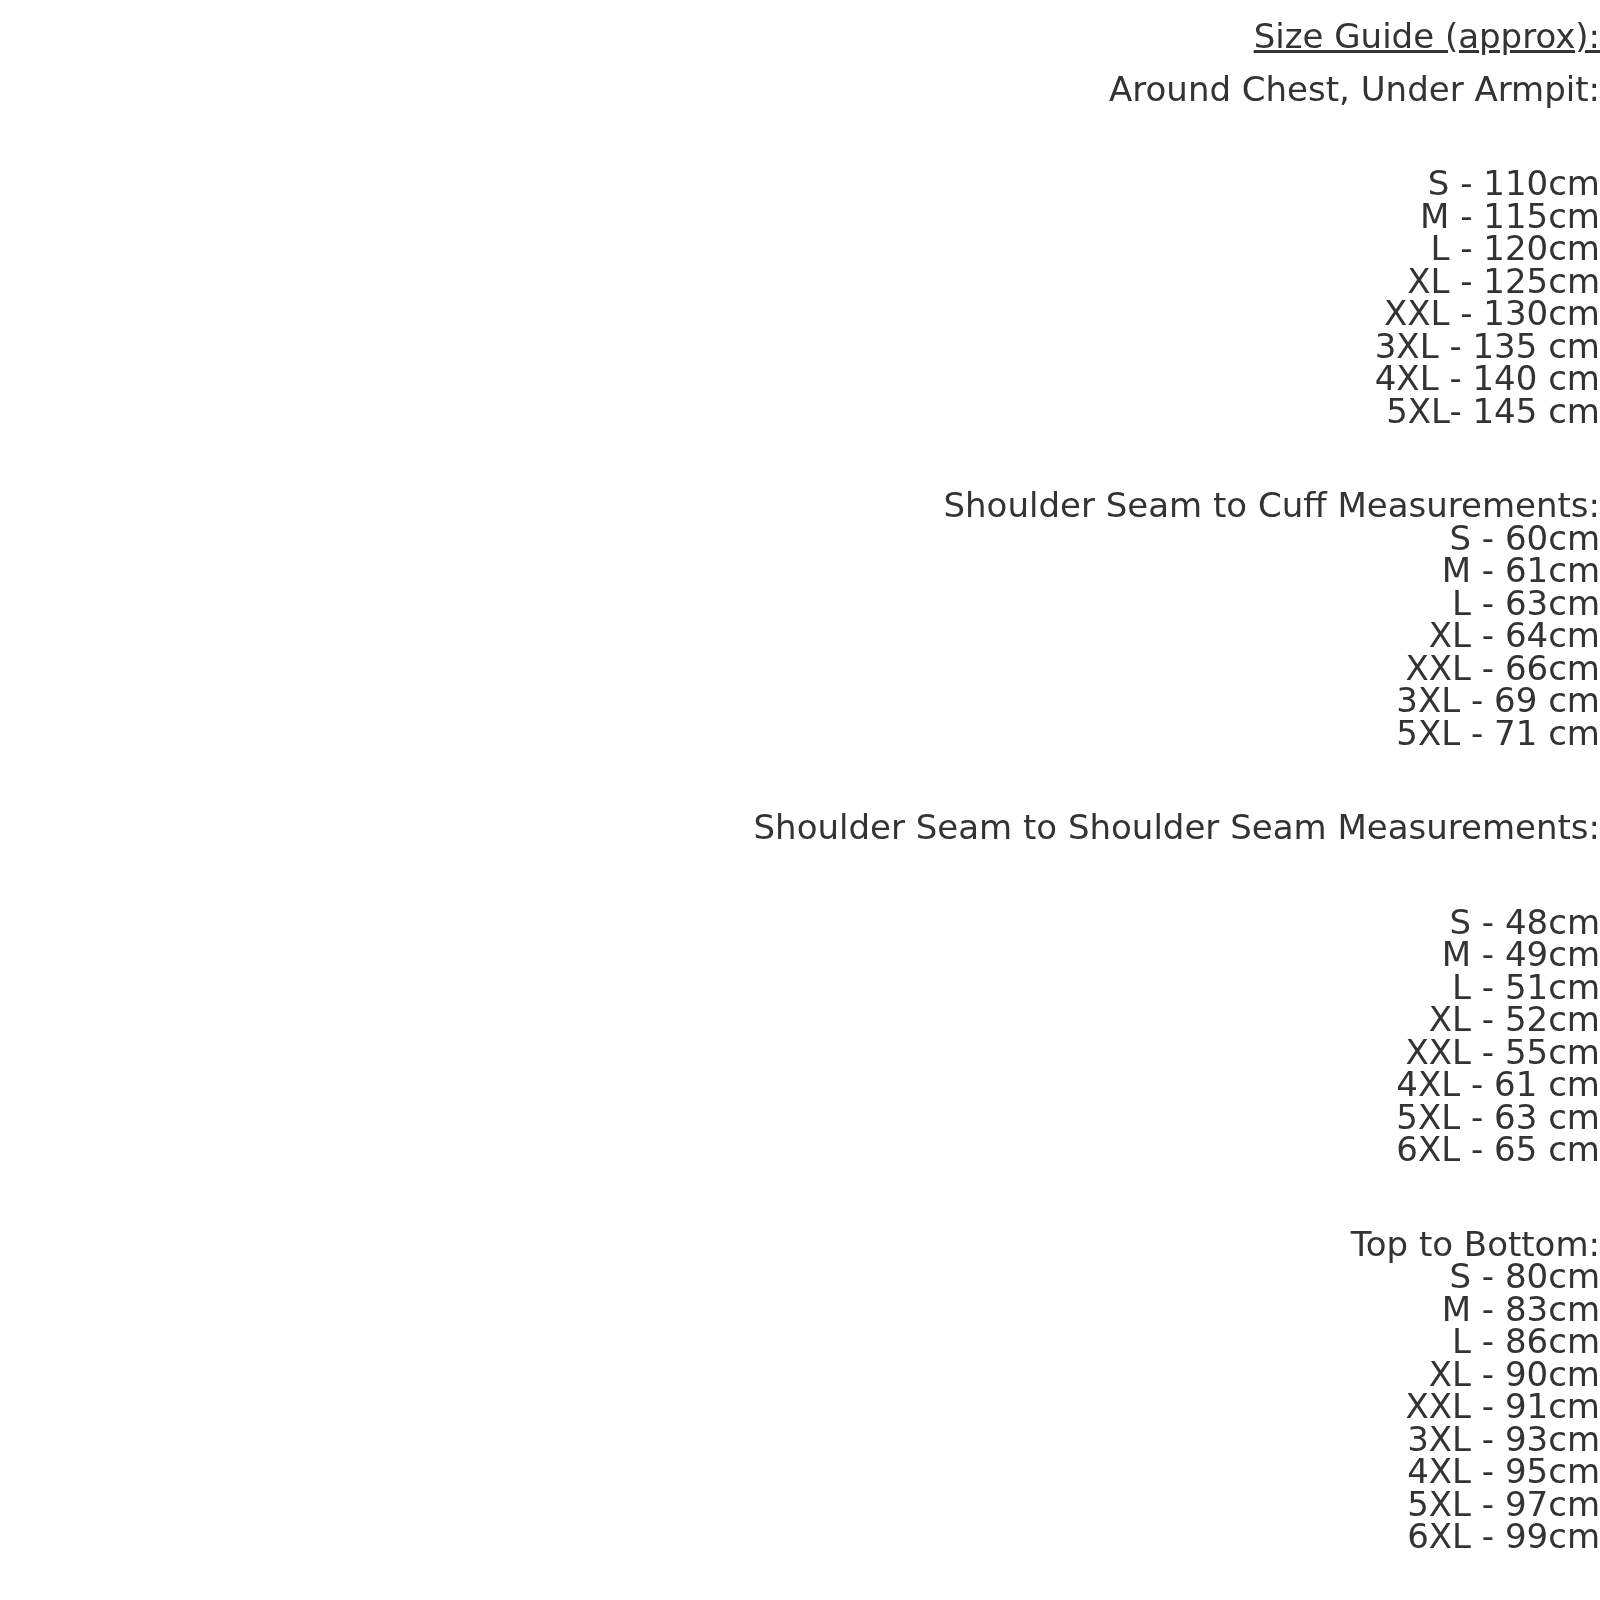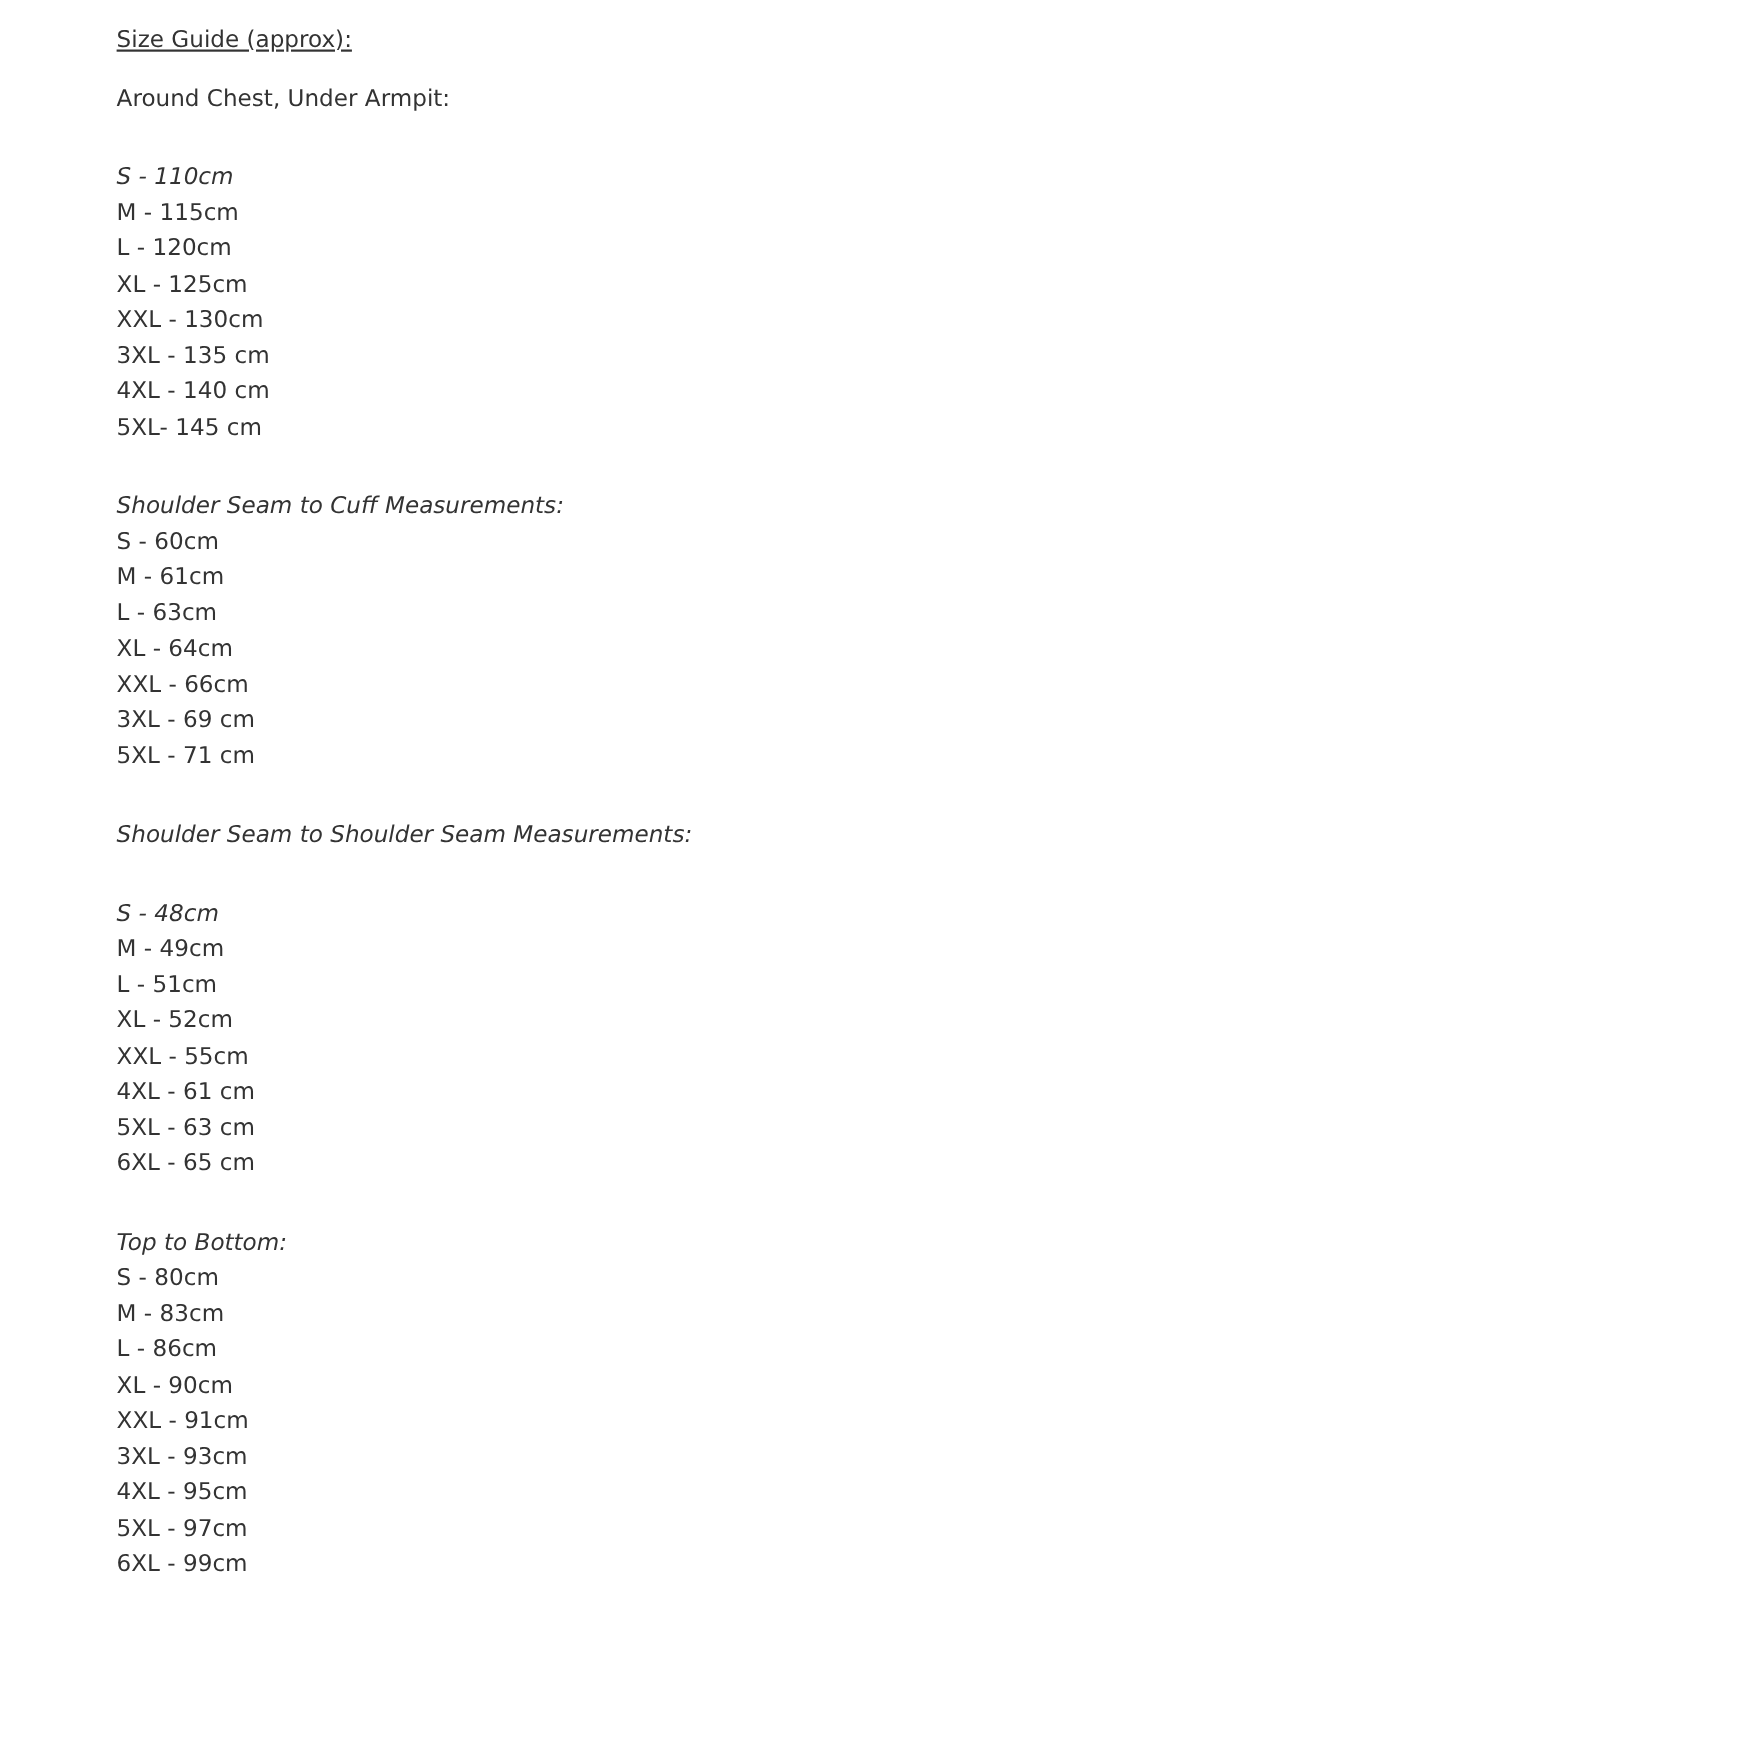--- a/index.html
+++ b/index.html
@@ -10,32 +10,32 @@
   body {
     width: 1600px;
     height: 1600px;
     overflow: hidden;
     font-family: "DejaVu Sans", "Liberation Sans", sans-serif;
     color: #333333;
   }
   .doc {
     box-sizing: border-box;
     padding: 20px 0 0 106px; 
-    text-align: left;
-    font-size: 21px;
+    text-align: right;
+    font-size: 34px;
     line-height: 32.5px;
   }
   .line {
     white-space: pre;
   }
   .title {
     text-decoration: underline;
   }
   .mt-title-gap { margin-top: 20px; }
-  .mt-section-gap { margin-top: 39px; font-style: italic; }
+  .mt-section-gap { margin-top: 62px; }
 </style>
 </head>
 <body>
 
 <div class="doc">
 
   <div class="line title">Size Guide (approx):</div>
 
   <div class="line mt-title-gap">Around Chest, Under Armpit:</div>
   <div class="line mt-section-gap">S - 110cm</div>

